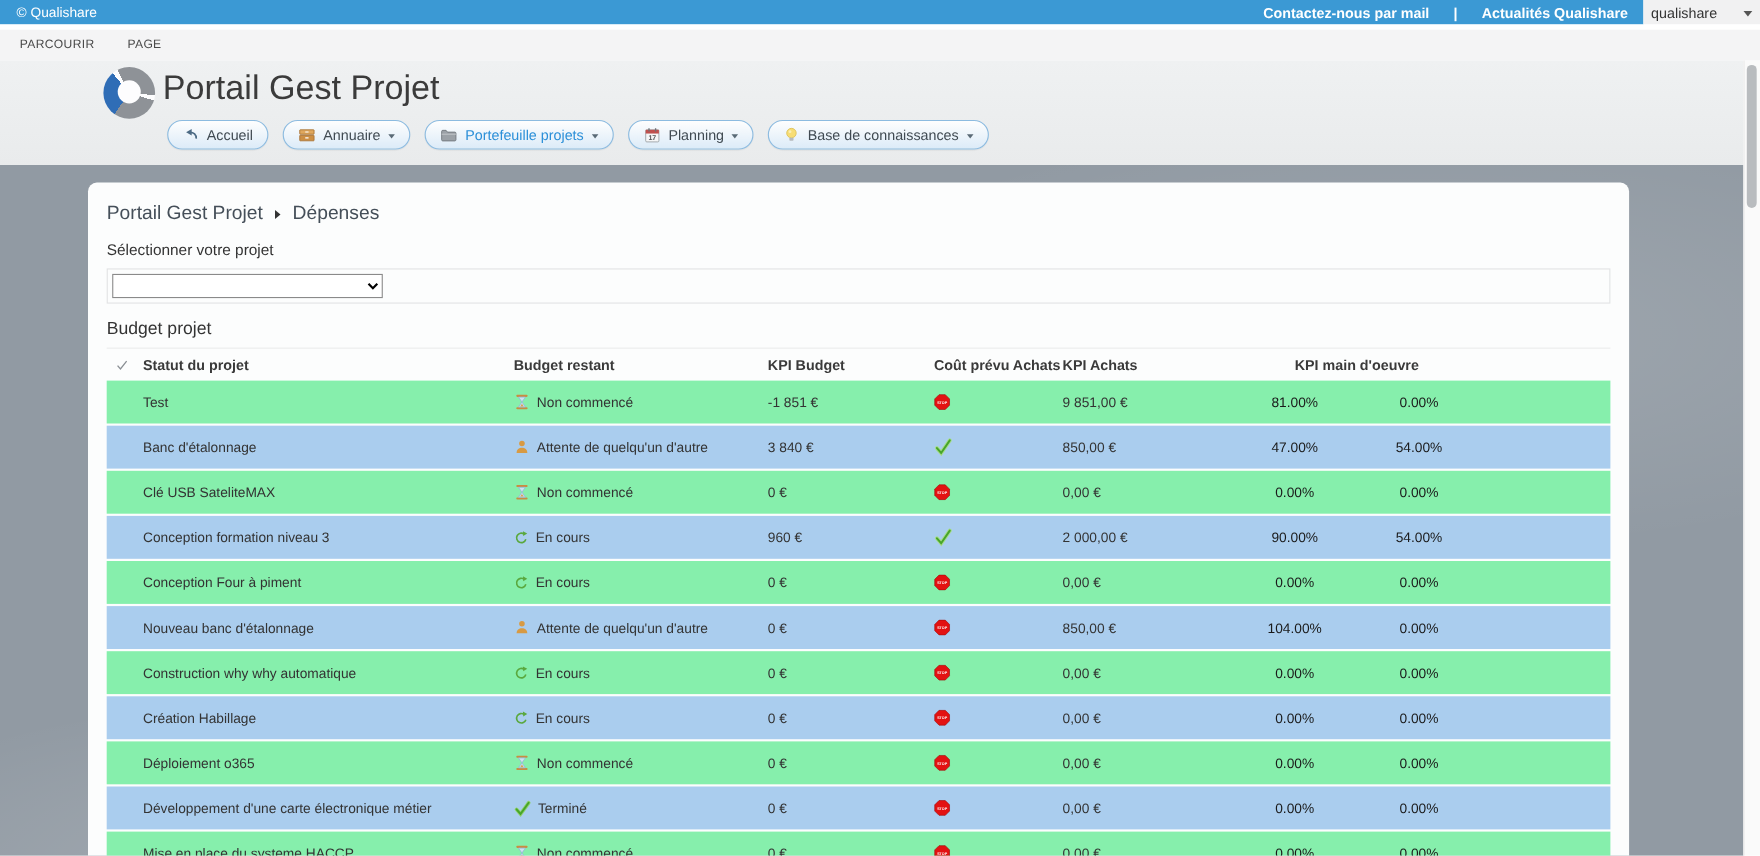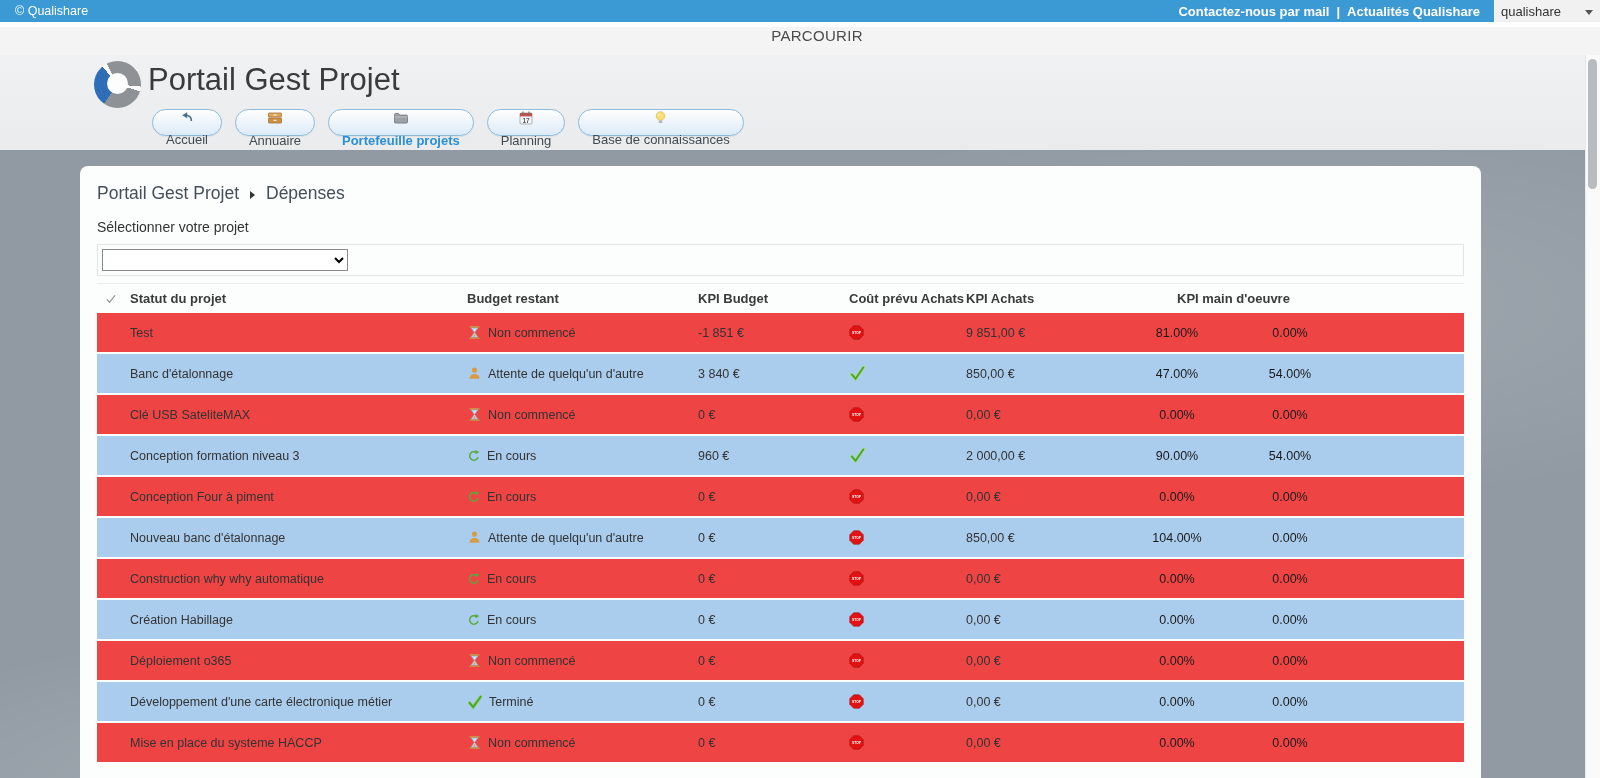--- a/index.html
+++ b/index.html
@@ -9,48 +9,48 @@
   *{box-sizing:border-box;}
   html,body{margin:0;padding:0;}
   body{width:1600px;height:778px;position:relative;overflow:hidden;
        font-family:"Liberation Sans",sans-serif;background:#fff;color:#333;}
 
   
   .topbar{position:absolute;top:0;left:0;width:1600px;height:22px;display:flex;}
   .topbar-blue{width:1494px;background:var(--topbar-blue);color:#fff;display:flex;
        align-items:center;justify-content:space-between;padding:0 14px 0 15px;font-size:12.5px;}
   .brand{cursor:pointer;}
-  .topbar-links{font-weight:600;font-size:13px;display:flex;gap:7px;align-items:flex-start;}
+  .topbar-links{font-weight:600;font-size:13px;display:flex;gap:22px;align-items:flex-start;}
   .topbar-links a{color:#fff;text-decoration:none;cursor:pointer;}
   .topbar-user{flex:1;background:#f1f1f2;display:flex;align-items:center;justify-content:center;
        font-size:13px;color:#333;gap:24px;cursor:pointer;}
   .caret{width:0;height:0;border-left:4px solid transparent;border-right:4px solid transparent;
        border-top:5px solid #555;margin-top:2px;}
 
   
   .ribbon{position:absolute;top:27px;left:0;width:1600px;height:28px;background:#f4f4f5;
-       display:flex;align-items:center;gap:30px;padding-left:34px;font-size:15px;color:#4a4a4a;flex-direction:column;}
+       display:flex;align-items:center;gap:30px;padding-left:18px;font-size:11px;color:#4a4a4a;}
   .ribbon-tab{cursor:pointer;letter-spacing:.3px;}
 
   
   .header{position:absolute;top:55px;left:0;width:1585px;height:95px;
        background:linear-gradient(180deg,#eff1f2,#e9ebec);}
   .logo{position:absolute;left:94px;top:6px;width:47px;height:47px;border-radius:50%;cursor:pointer;
        background:conic-gradient(from 215deg,#2f6db6 0 105deg,#fdfdfe 105deg 118deg,
                  #8e9297 118deg 240deg,#fdfdfe 240deg 252deg,#8e9297 252deg 360deg);}
   .logo::after{content:"";position:absolute;left:13px;top:12px;width:21px;height:21px;
        border-radius:50%;background:#fdfdfe;}
   h1{position:absolute;left:148px;top:7px;margin:0;font-size:31px;font-weight:400;color:#3b3b3b;}
   .mainnav{position:absolute;left:152px;top:54px;display:flex;gap:13px;}
   .pill{height:27px;border:1px solid #8cbbe0;border-radius:14px;cursor:pointer;
        background:linear-gradient(180deg,#fefefe,#dcebf8);display:flex;align-items:center;
-       gap:7px;padding:0 13px;font-size:13px;color:#404a52;box-shadow:0 1px 1px rgba(0,0,0,.05);flex-direction:column;}
+       gap:7px;padding:0 13px;font-size:13px;color:#404a52;box-shadow:0 1px 1px rgba(0,0,0,.05);}
   .pill .icon svg{display:block;}
   .pill .caret{border-left-width:3.5px;border-right-width:3.5px;border-top:4.5px solid #5a6a76;}
-  .pill.active .pill-label{color:var(--active-nav);font-weight:700;}
+  .pill.active .pill-label{color:var(--active-nav);font-weight:400;}
 
   
   .main{position:absolute;top:150px;left:0;width:1585px;height:628px;
        background:var(--page-gray);overflow:hidden;}
   .main::before{content:"";position:absolute;left:-200px;top:-120px;width:2200px;height:980px;
        background:radial-gradient(ellipse 750px 260px at 22% 78%,rgba(255,255,255,.16),transparent 62%),
                   radial-gradient(ellipse 950px 320px at 68% 28%,rgba(255,255,255,.12),transparent 62%);}
   .card{position:absolute;left:80px;top:16px;width:1401px;height:650px;background:#fcfdfd;
        border-radius:8px;padding:17px 17px 0;}
 
@@ -62,21 +62,21 @@
   .select-label{margin-top:15px;font-size:14px;color:#333;}
   .select-panel{margin-top:9px;border:1px solid #e2e3e4;padding:4px;}
   select{width:246px;height:22px;border:1px solid #8a8a8a;background:#fff;font-size:12px;}
 
   .table-title{margin-top:15px;font-size:16px;color:#333;}
   .table{margin-top:7px;}
   .grid{display:grid;grid-template-columns:33px 337px 231px 151px 117px 211px 113px 159px;
        align-items:center;}
   .thead{height:30px;border-top:1px solid #ececec;font-weight:700;font-size:13px;color:#3a3a3a;}
   .check-col{display:flex;padding-left:8px;}
-  .row{height:39px;margin-bottom:2px;font-size:12.5px;color:#333;background:#ef4444;cursor:pointer;}
+  .row{height:39px;margin-bottom:2px;font-size:12.5px;color:#333;background:#86efac;cursor:pointer;}
   .row.alt{background:var(--row-highlight);}
   .status{display:flex;align-items:center;gap:6px;}
   .status .icon svg,.kpi-icon svg{display:block;}
   .kpibar{position:relative;width:109px;height:22px;background:var(--kpi-track);}
   .kpibar.mo{width:150px;}
   .kpibar .fill{position:absolute;left:0;top:0;bottom:0;background:var(--kpi-fill);}
   .kpibar .lbl{position:absolute;inset:0;display:flex;align-items:center;justify-content:center;
        font-size:12.5px;color:#1a1a1a;}
 
   
@@ -172,20 +172,21 @@
   <div class="card">
     <div class="breadcrumb" id="breadcrumb">
         <span class="crumb">Portail Gest Projet</span>
         <span class="bc-sep"></span>
         <span class="crumb">Dépenses</span>
       </div>
     <div class="select-label">Sélectionner votre projet</div>
     <div class="select-panel">
       <select><option></option></select>
     </div>
+    <div class="table-title">Budget projet</div>
     <div class="table">
       <div class="thead grid" id="thead">
           <span class="check-col">
             <svg width="12" height="12" viewBox="0 0 16 16">
               <path d="M2.5 8.5l3.5 4L13.5 3" fill="none" stroke="#8a8f94" stroke-width="1.6"></path>
             </svg>
           </span>
           <span>Statut du projet</span>
           <span>Budget restant</span>
           <span>KPI Budget</span>

